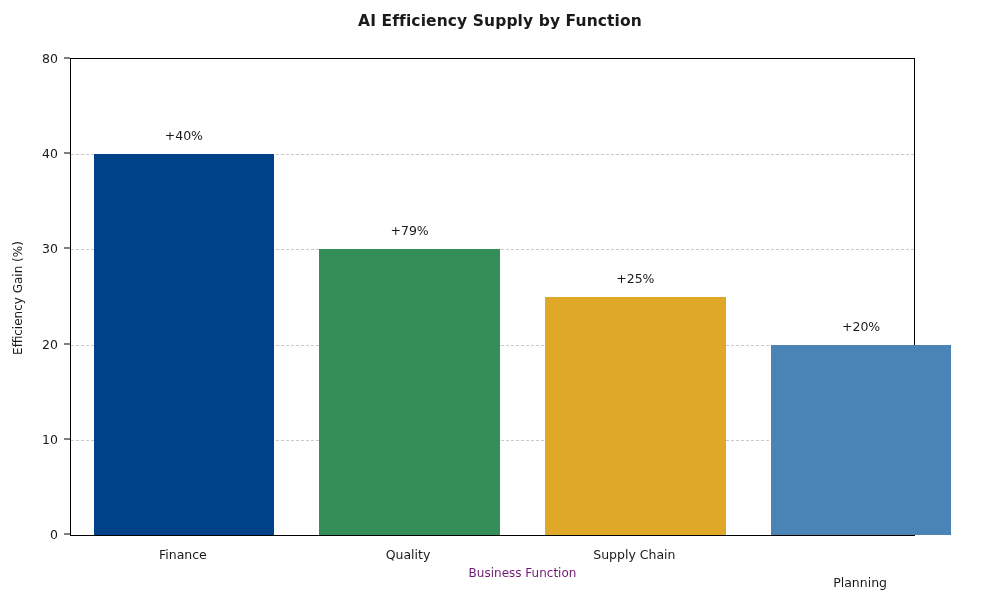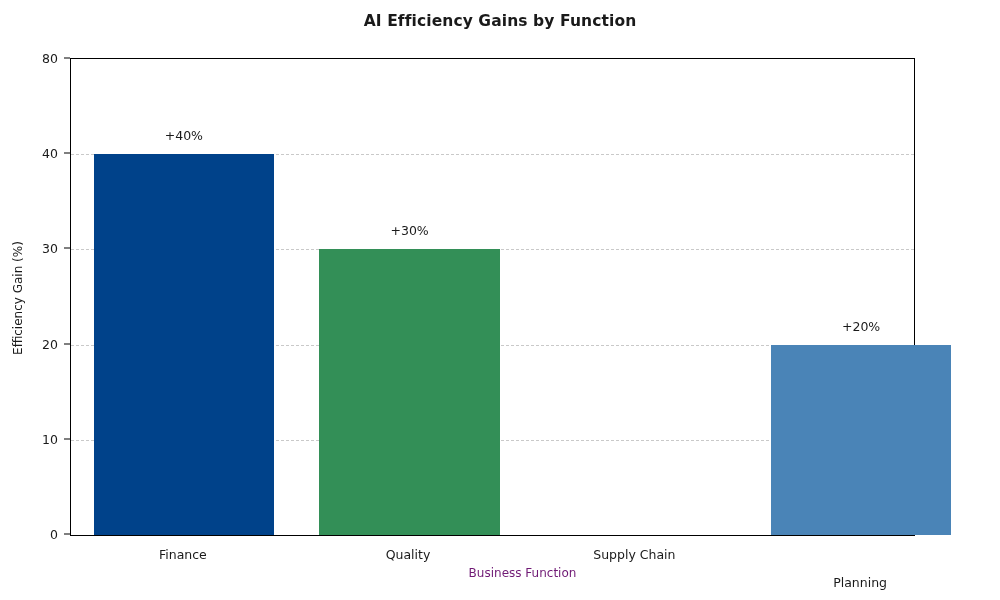--- a/index.html
+++ b/index.html
@@ -146,21 +146,21 @@
     font-size: 12px;
     color: #701a75;
     white-space: nowrap;
   }
 </style>
 </head>
 <body>
 
 <div id="figure">
 
-  <div id="chart-title">AI Efficiency Gains by Function</div>
+  <div id="chart-title">AI Efficiency Supply by Function</div>
 
   <div id="y-ticks">
     <div id="y-axis-label">Efficiency Gain (%)</div>
   <div class="y-tick-label" style="top: 476px;">0</div>
       <div class="y-tick-mark" style="top: 476px;"></div>
       <div class="y-tick-label" style="top: 380.8px;">10</div>
       <div class="y-tick-mark" style="top: 380.8px;"></div>
       <div class="y-tick-label" style="top: 285.6px;">20</div>
       <div class="y-tick-mark" style="top: 285.6px;"></div>
       <div class="y-tick-label" style="top: 190.4px;">30</div>
@@ -178,21 +178,25 @@
         <div class="gridline" style="top: 190.4px; border-top-color: rgb(201, 201, 201);"></div>
         <div class="gridline" style="top: 95.2px; border-top-color: rgb(201, 201, 201);"></div>
       </div>
     <div id="bars">
         <div class="bar-group" style="left: 22.575px; width: 180.6px;">
           <div class="bar" style="height: 380.8px; background: rgb(0, 66, 138);"></div>
           <div class="bar-value-label" style="bottom: 391.8px;">+40%</div>
         </div>
         <div class="bar-group" style="left: 248.325px; width: 180.6px;">
           <div class="bar" style="height: 285.6px; background: rgb(51, 143, 87);"></div>
-          <div class="bar-value-label" style="bottom: 296.6px;">+30%</div>
+          <div class="bar-value-label" style="bottom: 296.6px;">+79%</div>
+        </div>
+        <div class="bar-group" style="left: 474.075px; width: 180.6px;">
+          <div class="bar" style="height: 238px; background: rgb(223, 168, 41);"></div>
+          <div class="bar-value-label" style="bottom: 249px;">+25%</div>
         </div>
         <div class="bar-group" style="left: 699.825px; width: 180.6px;">
           <div class="bar" style="height: 190.4px; background: rgb(74, 132, 183);"></div>
           <div class="bar-value-label" style="bottom: 201.4px; margin-top: 16px;">+20%</div>
         </div>
       </div>
   </div>
 
   <div id="x-ticks">
       <div class="x-tick-label" style="left: 112.875px;">Finance</div>

